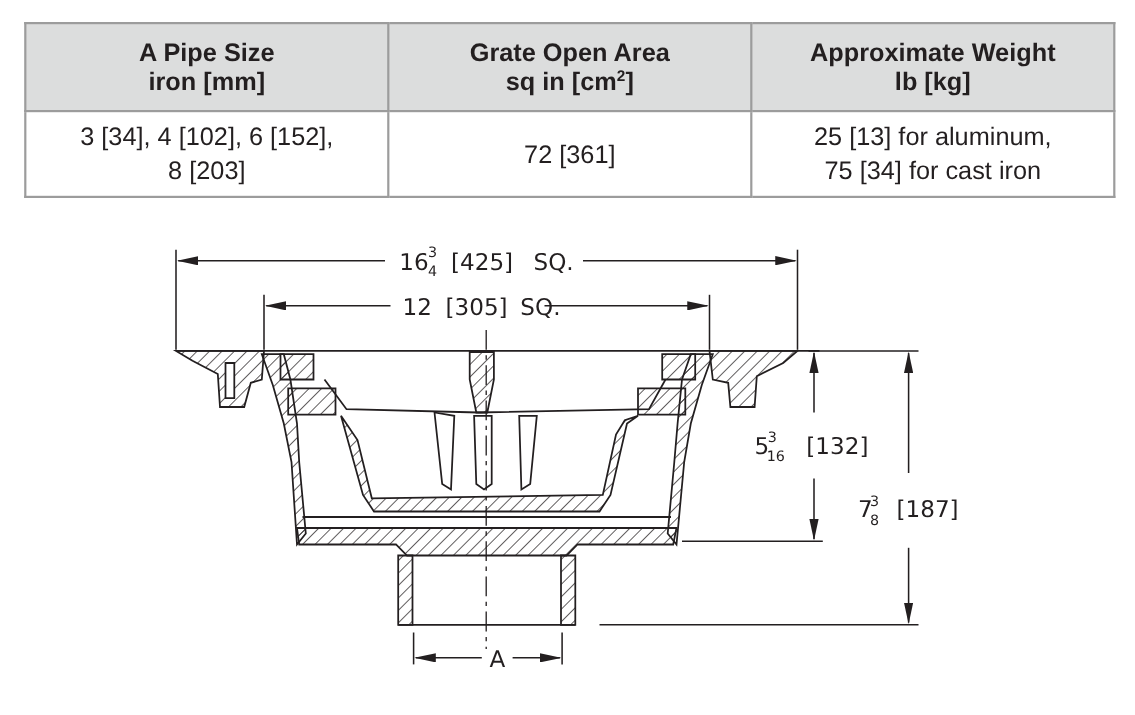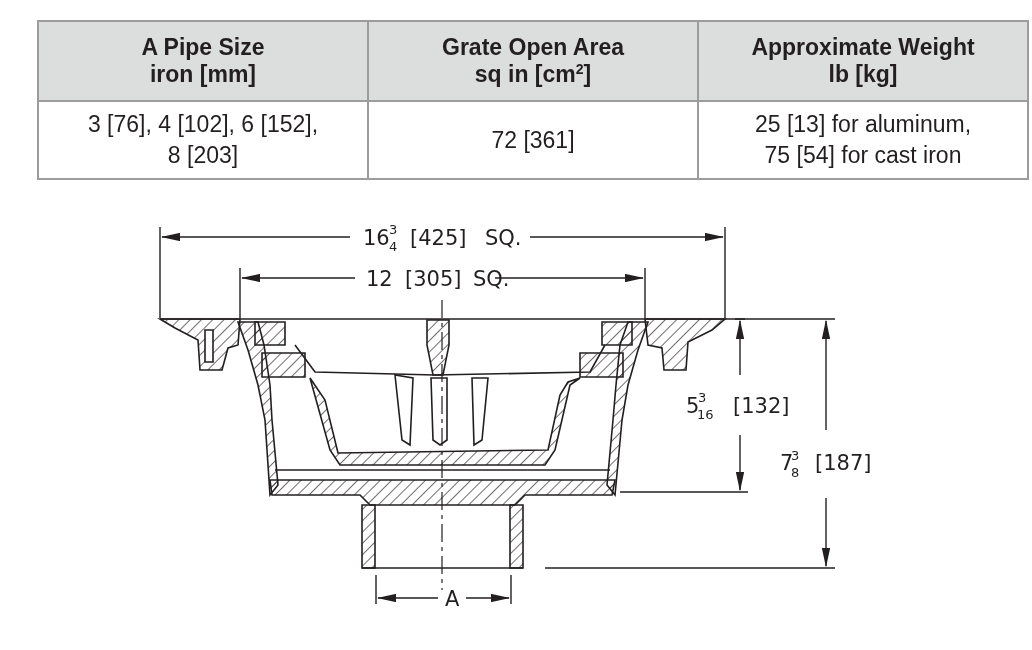--- a/index.html
+++ b/index.html
@@ -1,17 +1,17 @@
 <!DOCTYPE html>
 <html><head>
 <meta charset="utf-8">
 <style>
   html, body { margin:0; padding:0; background:#ffffff; }
   body { width:1032px; height:650px; position:relative; overflow:hidden; font-family:"Liberation Sans", sans-serif; color:#231f20; }
-  .spec-table { position:absolute; left:37px; top:20px; width:990px; border-collapse:collapse; table-layout:fixed; }
+  .spec-table { position:absolute; left:22px; top:20px; width:990px; border-collapse:collapse; table-layout:fixed; }
   .spec-table th, .spec-table td { border:2px solid #9c9c9c; text-align:center; vertical-align:middle; padding:0; }
   .spec-table th { background:#dcdddd; font-weight:bold; font-size:23px; line-height:27px; height:78px; }
   .spec-table td { background:#ffffff; font-size:23px; line-height:31px; height:76px; font-weight:normal; }
   .col1 { width:330px; } .col2 { width:330px; } .col3 { width:330px; }
   .line { display:block; }
   sup { font-size:14px; vertical-align:top; line-height:14px; position:relative; top:1px; }
   .drawing { position:absolute; left:0; top:0; width:1032px; height:650px; }
   .dim-text { font-family:"DejaVu Sans", sans-serif; font-size:21px; fill:#231f20; font-weight:normal; }
   .frac { font-family:"DejaVu Sans", sans-serif; font-size:13px; fill:#231f20; }
 </style>
@@ -36,27 +36,27 @@
       </th>
       <th>
         <span class="line">Approximate Weight</span>
         <span class="line">lb [kg]</span>
       </th>
     </tr>
   </thead>
   <tbody>
     <tr>
       <td>
-        <span class="line">3 [76], 4 [102], 6 [152],</span>
+        <span class="line">3 [34], 4 [102], 6 [152],</span>
         <span class="line">8 [203]</span>
       </td>
       <td>72 [361]</td>
       <td>
         <span class="line">25 [13] for aluminum,</span>
-        <span class="line">75 [54] for cast iron</span>
+        <span class="line">75 [34] for cast iron</span>
       </td>
     </tr>
   </tbody>
 </table>
 
 <svg class="drawing" viewBox="0 0 1032 650" xmlns="http://www.w3.org/2000/svg">
   <defs>
     <pattern id="hatch" width="8" height="8" patternUnits="userSpaceOnUse" patternTransform="rotate(45)">
       <line x1="0" y1="0" x2="0" y2="8" stroke="#231f20" stroke-width="1.3"></line>
     </pattern>

